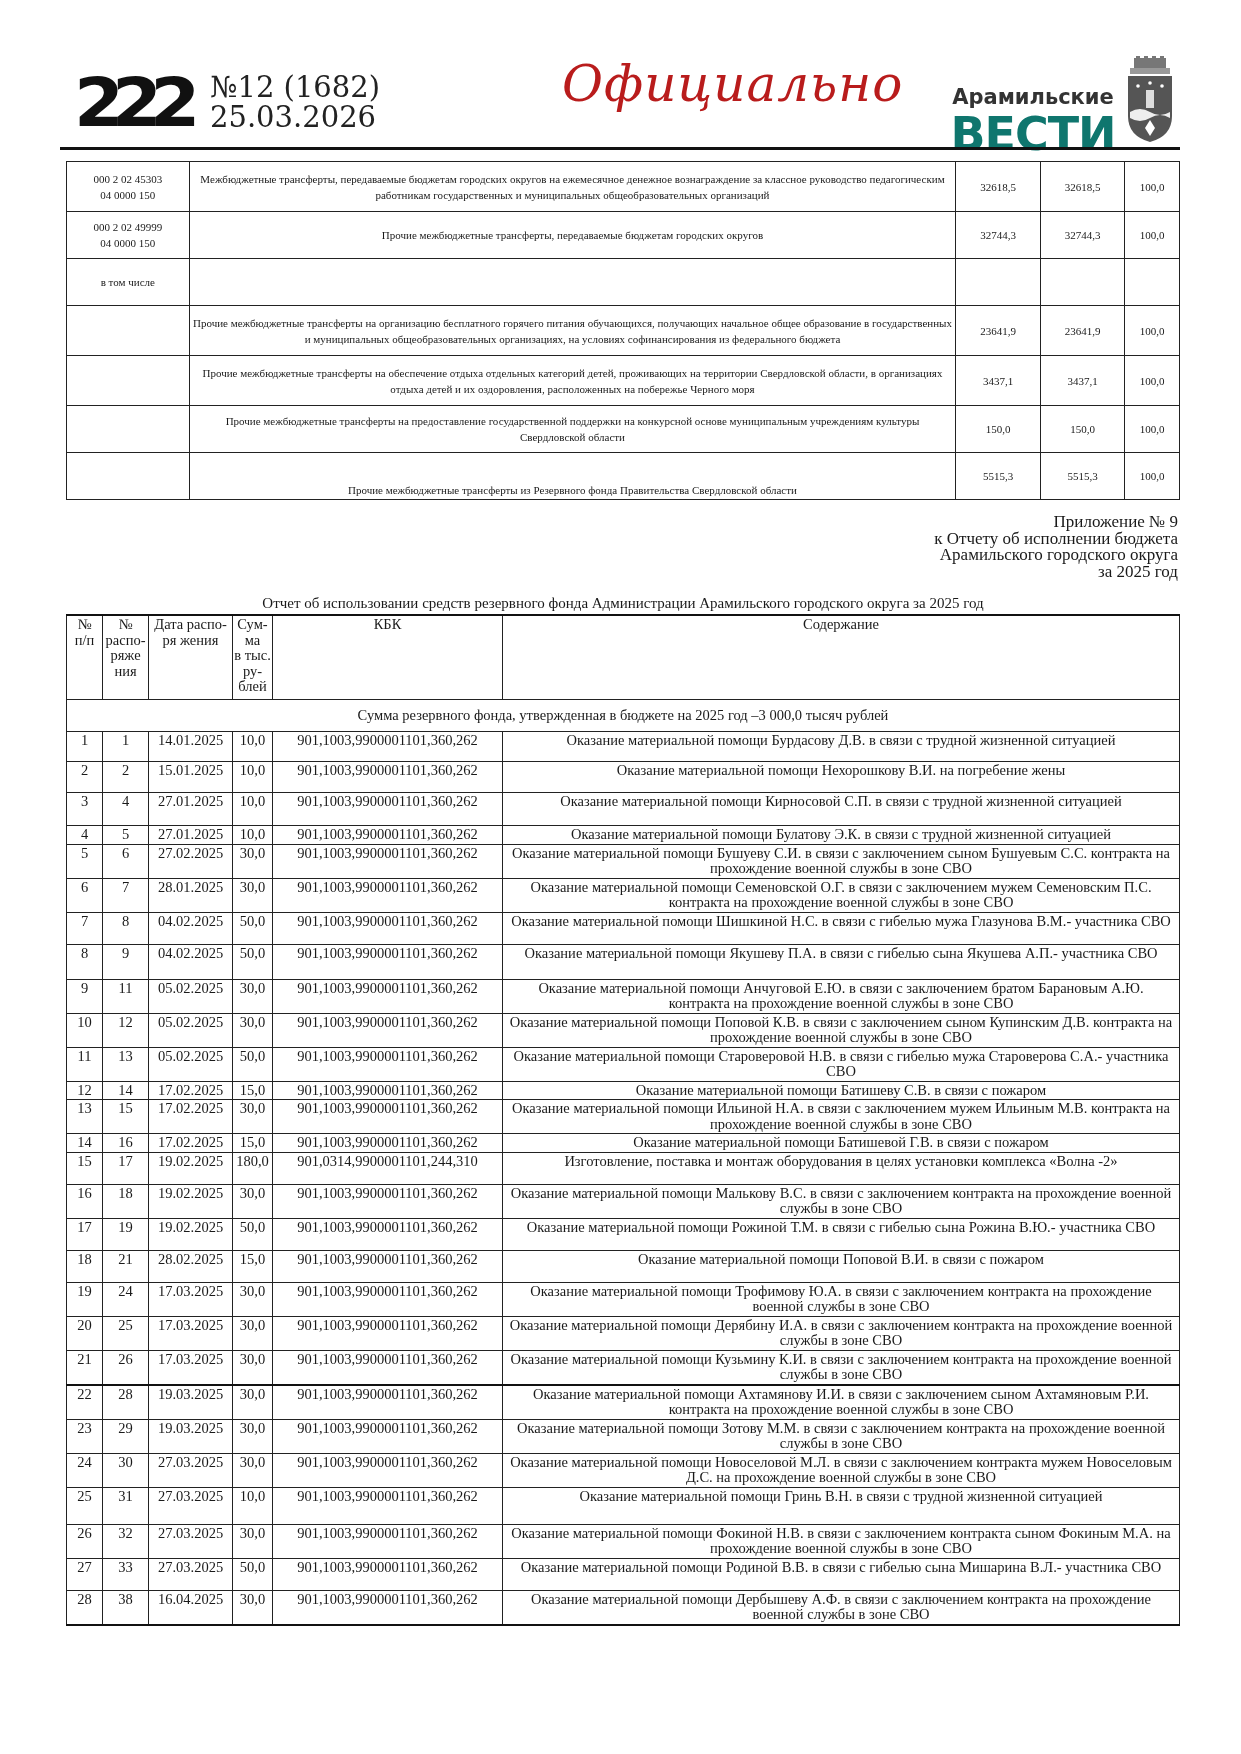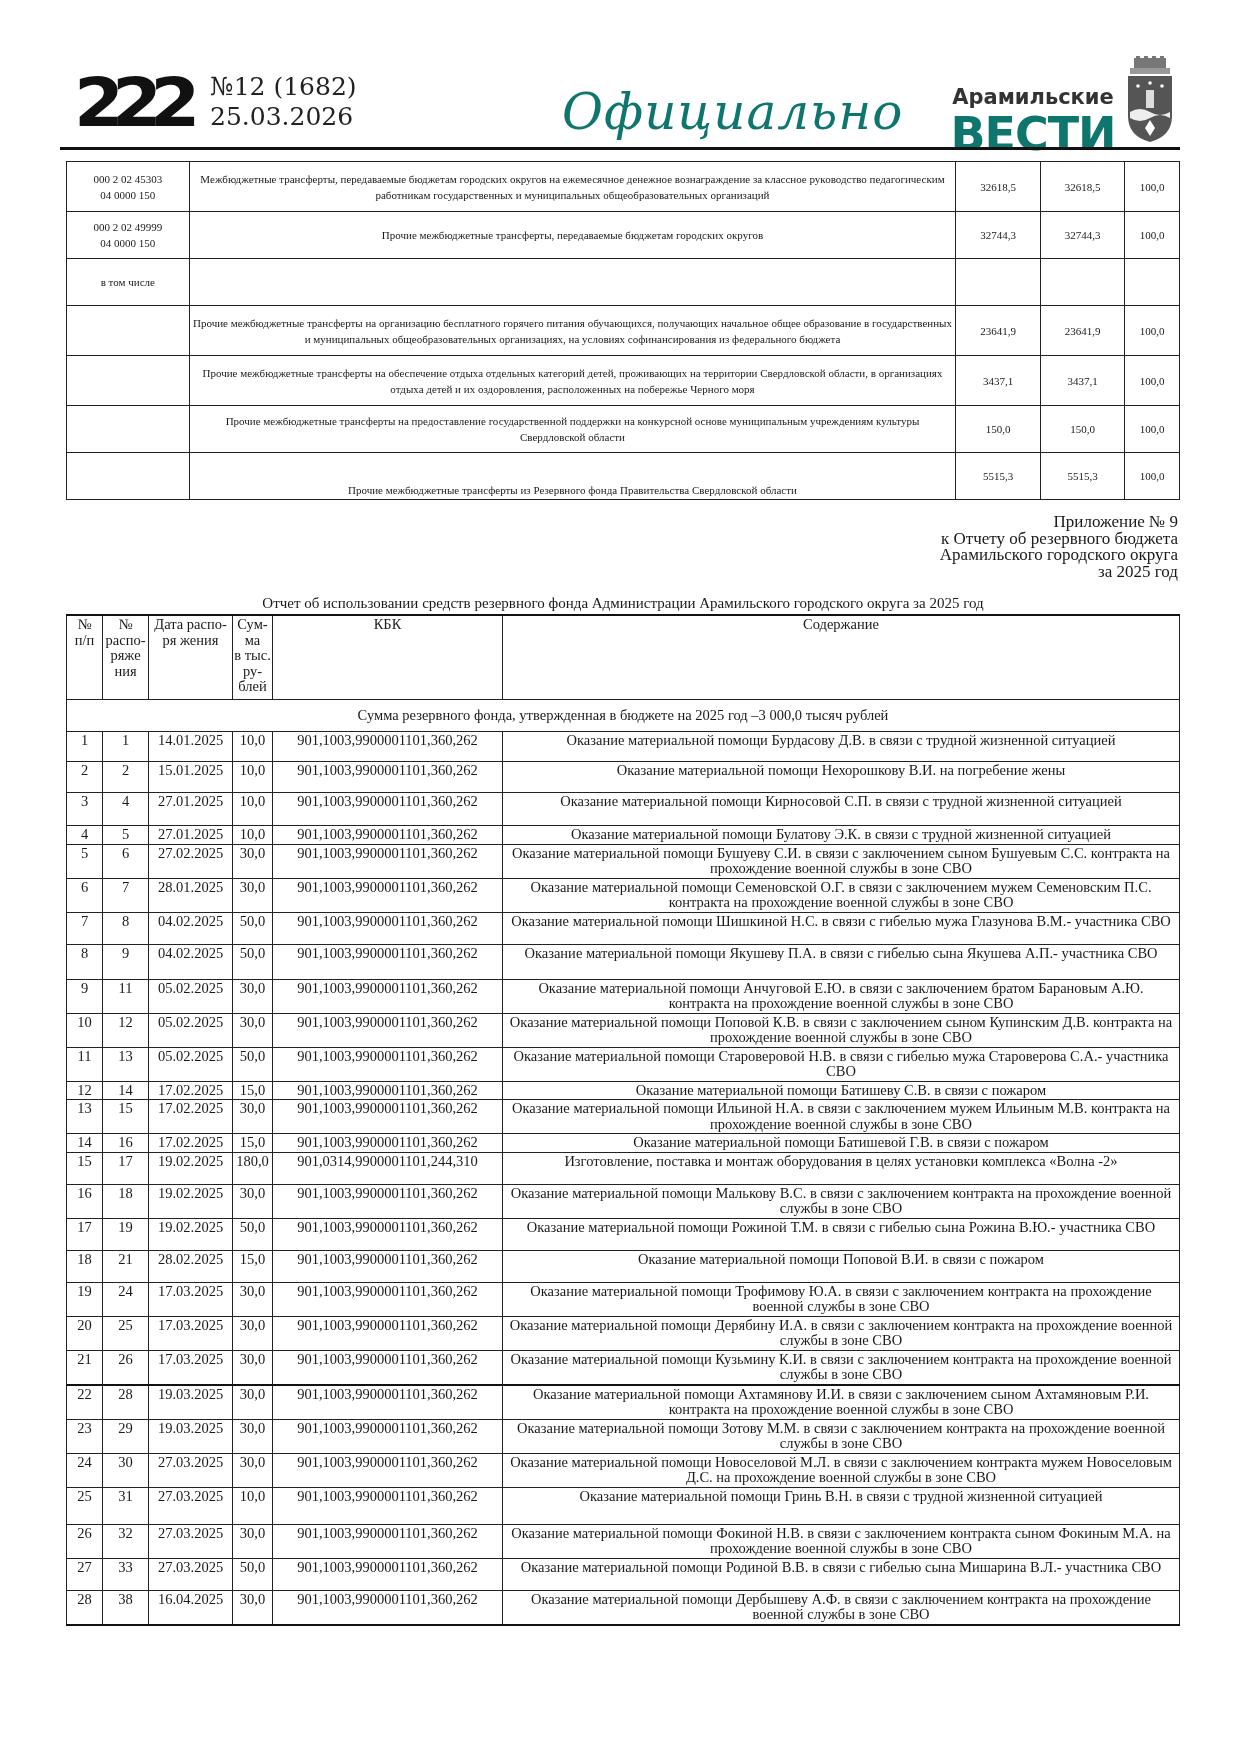--- a/index.html
+++ b/index.html
@@ -1,20 +1,20 @@
 <!DOCTYPE html>
 <html><head>
 <meta charset="utf-8">
 <style>
   html, body { margin: 0; padding: 0; background: #ffffff; }
   body { width: 1241px; height: 1754px; position: relative; overflow: hidden; color: #1a1a1a; font-family: "Liberation Serif", serif; }
   .header { position: absolute; left: 66px; top: 52px; width: 1110px; height: 96px; }
   .logo-222 { position: absolute; left: 8px; top: 14px; font-family: "DejaVu Sans", sans-serif; font-weight: bold; font-size: 72px; letter-spacing: -12px; line-height: 72px; color: #111; transform: scaleY(0.95); }
-  .issue { position: absolute; left: 144px; top: 20px; font-family: "DejaVu Serif", serif; font-size: 25px; line-height: 30px; color: #222; }
-  .section-title { position: absolute; left: 496px; top: 30px; font-family: "DejaVu Serif", serif; font-style: italic; font-size: 50px; line-height: 60px; color: #0f766e; letter-spacing: 1px; }
+  .issue { position: absolute; left: 144px; top: 20px; font-family: "DejaVu Serif", serif; font-size: 29px; line-height: 30px; color: #222; }
+  .section-title { position: absolute; left: 496px; top: 2px; font-family: "DejaVu Serif", serif; font-style: italic; font-size: 50px; line-height: 60px; color: #b91c1c; letter-spacing: 1px; }
   .brand { position: absolute; left: 882px; top: 10px; width: 170px; text-align: center; margin-top: 23px; }
   .brand-top { font-family: "DejaVu Sans", sans-serif; font-weight: bold; font-size: 21px; color: #333; line-height: 24px; }
   .brand-main { font-family: "DejaVu Sans", sans-serif; font-weight: bold; font-size: 46px; color: #0f766e; line-height: 50px; letter-spacing: -1px; }
   .coat { position: absolute; left: 1060px; top: 4px; width: 48px; height: 86px; }
   .header-rule { position: absolute; left: 60px; top: 147px; width: 1120px; height: 3px; background: #111; }
 
   table { border-collapse: collapse; }
   td, th { border: 1px solid #222; font-weight: normal; }
   .t1 { position: absolute; left: 66px; top: 161px; width: 1114px; font-size: 11px; line-height: 16px; }
   .t1 td { text-align: center; vertical-align: middle; padding: 1px 3px; }
@@ -126,21 +126,21 @@
       <td class="bottom">Прочие межбюджетные трансферты из Резервного фонда Правительства Свердловской области</td>
       <td>5515,3</td>
       <td>5515,3</td>
       <td>100,0</td>
     </tr>
   </tbody>
 </table>
 
 <div class="appendix">
   <div>Приложение № 9</div>
-  <div>к Отчету об резервного бюджета</div>
+  <div>к Отчету об исполнении бюджета</div>
   <div>Арамильского городского округа</div>
   <div>за 2025 год</div>
 </div>
 
 <div class="report-title">Отчет об использовании средств резервного фонда Администрации Арамильского городского округа за 2025 год</div>
 
 <table class="t2">
   <colgroup>
       <col class="w-n">
       <col class="w-r">

